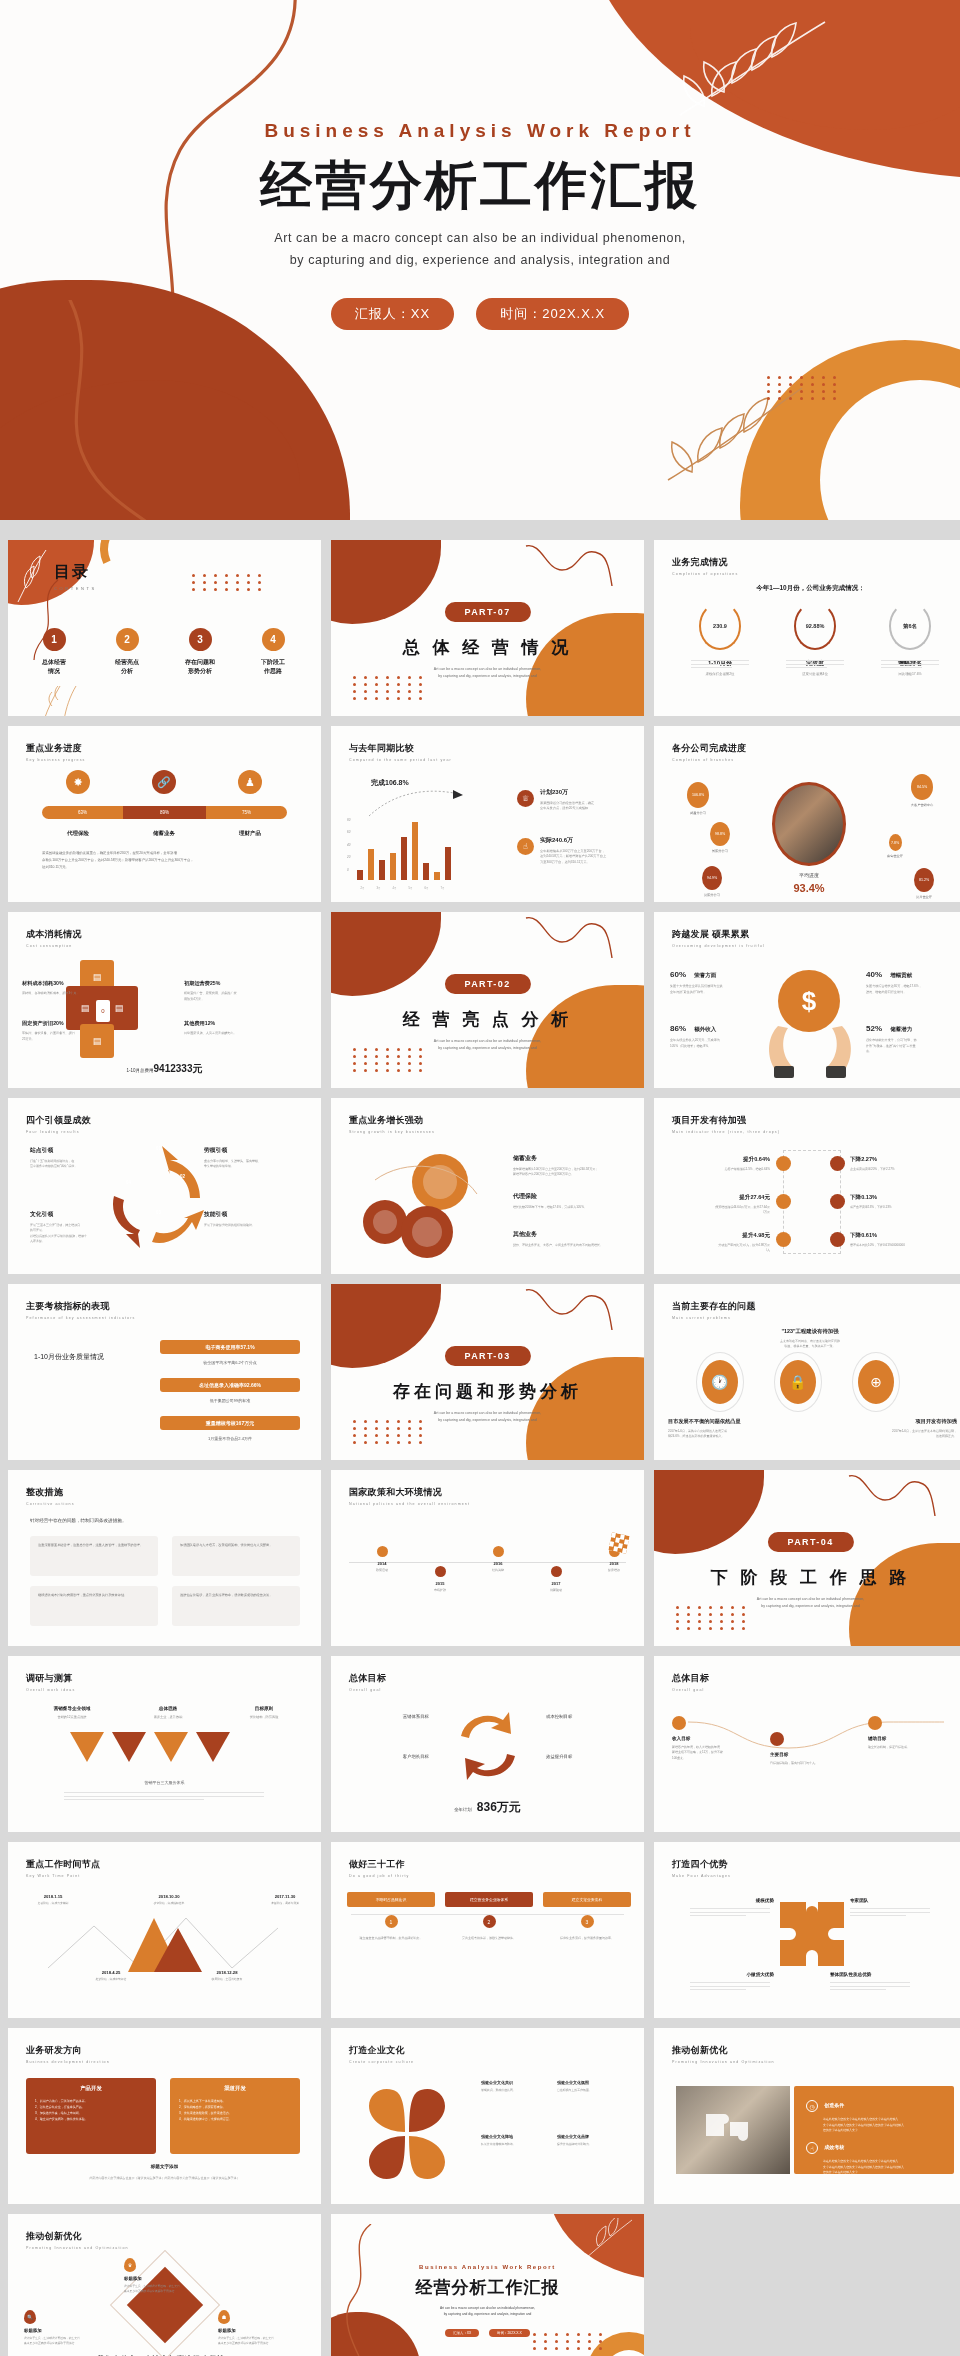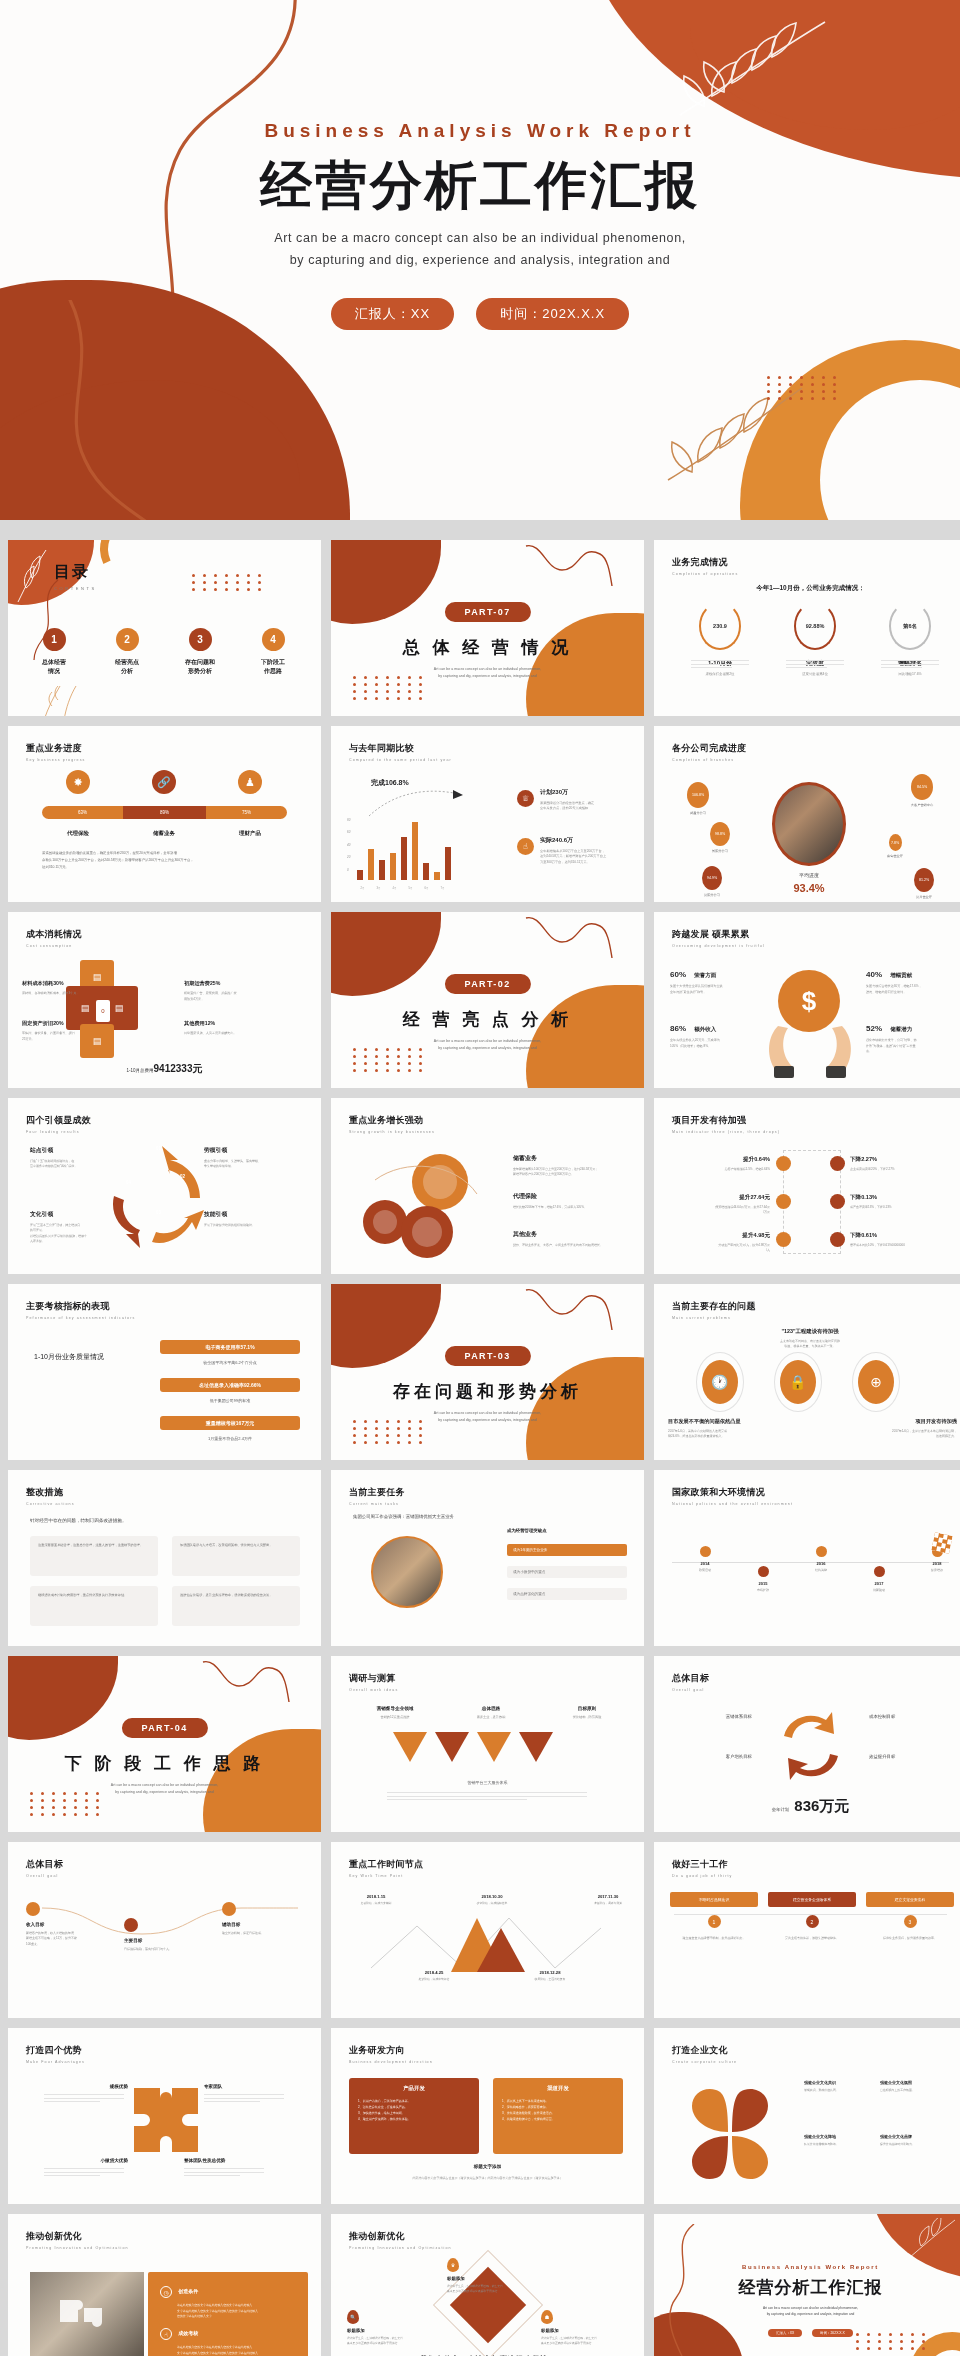--- a/index.html
+++ b/index.html
@@ -818,32 +818,20 @@
       <div class="en">Corrective actions</div>
     </div>
     <div style="position:absolute;left:22px;top:48px;font-size:4.6px;color:#3b3b3d">针对经营中存在的问题，特制订四条改进措施。</div>
     <div style="position:absolute;left:22px;top:66px;width:128px;height:40px;background:#f3f1ef;border-radius:3px;padding:6px 8px;font-size:3.2px;color:#6f6f6f;line-height:1.9">注重深层层面基础管理，注重总分管理，注重人的管理，注重细节的管理。</div>
       <div style="position:absolute;left:164px;top:66px;width:128px;height:40px;background:#f3f1ef;border-radius:3px;padding:6px 8px;font-size:3.2px;color:#6f6f6f;line-height:1.9">加强团队建设与人才培养，改善组织架构、优化岗位与人员配置。</div>
       <div style="position:absolute;left:22px;top:116px;width:128px;height:40px;background:#f3f1ef;border-radius:3px;padding:6px 8px;font-size:3.2px;color:#6f6f6f;line-height:1.9">继续强化成本控制与费用管理，重点优化预算执行及效益评估。</div>
       <div style="position:absolute;left:164px;top:116px;width:128px;height:40px;background:#f3f1ef;border-radius:3px;padding:6px 8px;font-size:3.2px;color:#6f6f6f;line-height:1.9">推进信息化建设，提升业务流程效率，强化数据驱动的经营决策。</div>
   </div>
     <div class="slide">
     <div class="s-title">
-      <div class="zh">当前主要任务</div>
-      <div class="en">Current main tasks</div>
-    </div>
-    <div style="position:absolute;left:22px;top:44px;font-size:4.4px;color:#3b3b3d">集团公司周工作会议强调：营销国销优抓大主营业务</div>
-    <div style="position:absolute;left:40px;top:66px;width:72px;height:72px;border-radius:50%;border:2px solid #d97d2c;background:linear-gradient(135deg,#8a7260,#c9a883,#4a423b)"></div>
-    <div style="position:absolute;left:176px;top:58px;font-size:4.4px;font-weight:bold;color:#1d1d1f">成为经营管理突破点</div>
-    <div style="position:absolute;left:176px;top:74px;width:120px;background:#d97d2c;color:#fff;border-radius:2px;padding:4px 6px;font-size:3.6px">成为1年度的主营业务</div>
-      <div style="position:absolute;left:176px;top:96px;width:120px;background:#f3f1ef;color:#6f6f6f;border-radius:2px;padding:4px 6px;font-size:3.6px">成为小微贷中的重点</div>
-      <div style="position:absolute;left:176px;top:118px;width:120px;background:#f3f1ef;color:#6f6f6f;border-radius:2px;padding:4px 6px;font-size:3.6px">成为品牌强化的重点</div>
-  </div>
-    <div class="slide">
-    <div class="s-title">
       <div class="zh">国家政策和大环境情况</div>
       <div class="en">National policies and the overall environment</div>
     </div>
     <div style="position:absolute;left:18px;top:92px;right:18px;height:1px;background:#ddd"></div>
     <div style="position:absolute;left:28px;top:76px;text-align:center;width:46px">
       <div style="width:11px;height:11px;border-radius:50%;background:#d97d2c;margin:0 auto 4px"></div>
       <div style="font-size:4px;font-weight:bold;color:#1d1d1f">2014</div>
       <div style="font-size:3px;color:#8b8b8b;margin-top:2px">政策启动</div>
     </div>
       <div style="position:absolute;left:86px;top:96px;text-align:center;width:46px">
@@ -946,21 +934,21 @@
     <svg style="position:absolute;left:122px;top:54px;width:70px;height:72px" viewBox="0 0 70 72">
       <path d="M8 26 C12 8 34 0 50 10 L56 2 L58 24 L38 18 L46 14 C34 8 18 14 16 28Z" fill="#d97d2c"></path>
       <path d="M62 46 C58 64 36 72 20 62 L14 70 L12 48 L32 54 L24 58 C36 64 52 58 54 44Z" fill="#a8411f"></path>
     </svg>
     <div style="position:absolute;left:18px;top:58px;width:80px;font-size:4.4px;color:#3b3b3d;text-align:right">营销体系目标</div>
       <div style="position:absolute;left:18px;top:98px;width:80px;font-size:4.4px;color:#3b3b3d;text-align:right">客户增长目标</div>
       <div style="position:absolute;right:18px;top:58px;width:80px;font-size:4.4px;color:#3b3b3d">成本控制目标</div>
       <div style="position:absolute;right:18px;top:98px;width:80px;font-size:4.4px;color:#3b3b3d">效益提升目标</div>
     <div style="position:absolute;left:0;right:0;bottom:16px;text-align:center">
       <span style="font-size:4.4px;color:#3b3b3d">全年计划</span>
-      <span style="font-size:15px;font-weight:bold;color:#1d1d1f;margin-left:4px">836万元</span>
+      <span style="font-size:12px;font-weight:bold;color:#1d1d1f;margin-left:4px">836万元</span>
     </div>
   </div>
     <div class="slide">
     <div class="s-title">
       <div class="zh">总体目标</div>
       <div class="en">Overall goal</div>
     </div>
     <svg style="position:absolute;left:14px;top:52px;width:290px;height:60px" viewBox="0 0 290 60">
       <path d="M20 14 C70 14 70 40 120 40 C170 40 170 14 220 14 C250 14 264 14 276 14" stroke="#e0b48c" stroke-width=".9" fill="none"></path>
       </svg>

